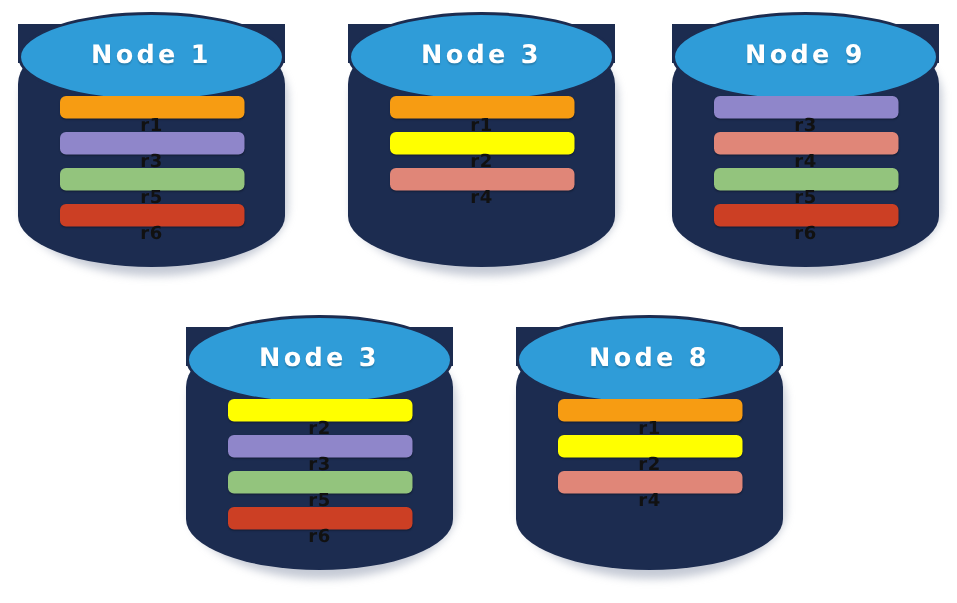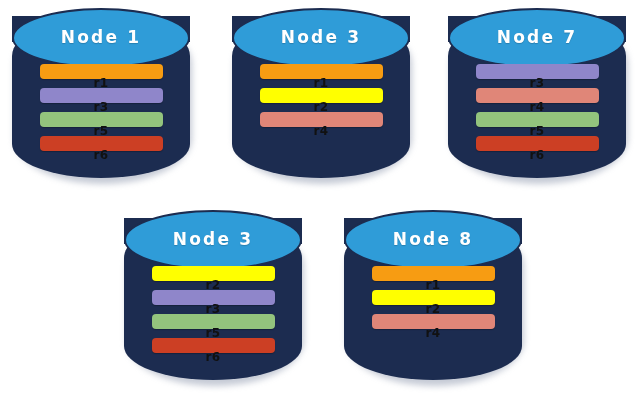--- a/index.html
+++ b/index.html
@@ -162,21 +162,21 @@
         <div class="shard" style="background: rgb(224, 134, 120);">
           <span class="shard-label" style="color: rgb(17, 17, 17);">r4</span>
         </div>
       </div>
     </div>
     <div class="node" style="left: 444px; top: 8px;">
       <div class="node-shadow"></div>
       <div class="node-body" style="background: rgb(28, 44, 80);"></div>
       <div class="node-body-top-cut" style="background: rgb(28, 44, 80);"></div>
       <div class="node-top" style="background: rgb(47, 156, 216);">
-        <div class="node-title" style="color: rgb(255, 255, 255);">Node 7</div>
+        <div class="node-title" style="color: rgb(255, 255, 255);">Node 9</div>
       </div>
       <div class="shard-list">
         <div class="shard" style="background: rgb(143, 134, 202);">
           <span class="shard-label" style="color: rgb(17, 17, 17);">r3</span>
         </div>
         <div class="shard" style="background: rgb(224, 134, 120);">
           <span class="shard-label" style="color: rgb(17, 17, 17);">r4</span>
         </div>
         <div class="shard" style="background: rgb(147, 196, 125);">
           <span class="shard-label" style="color: rgb(17, 17, 17);">r5</span>

